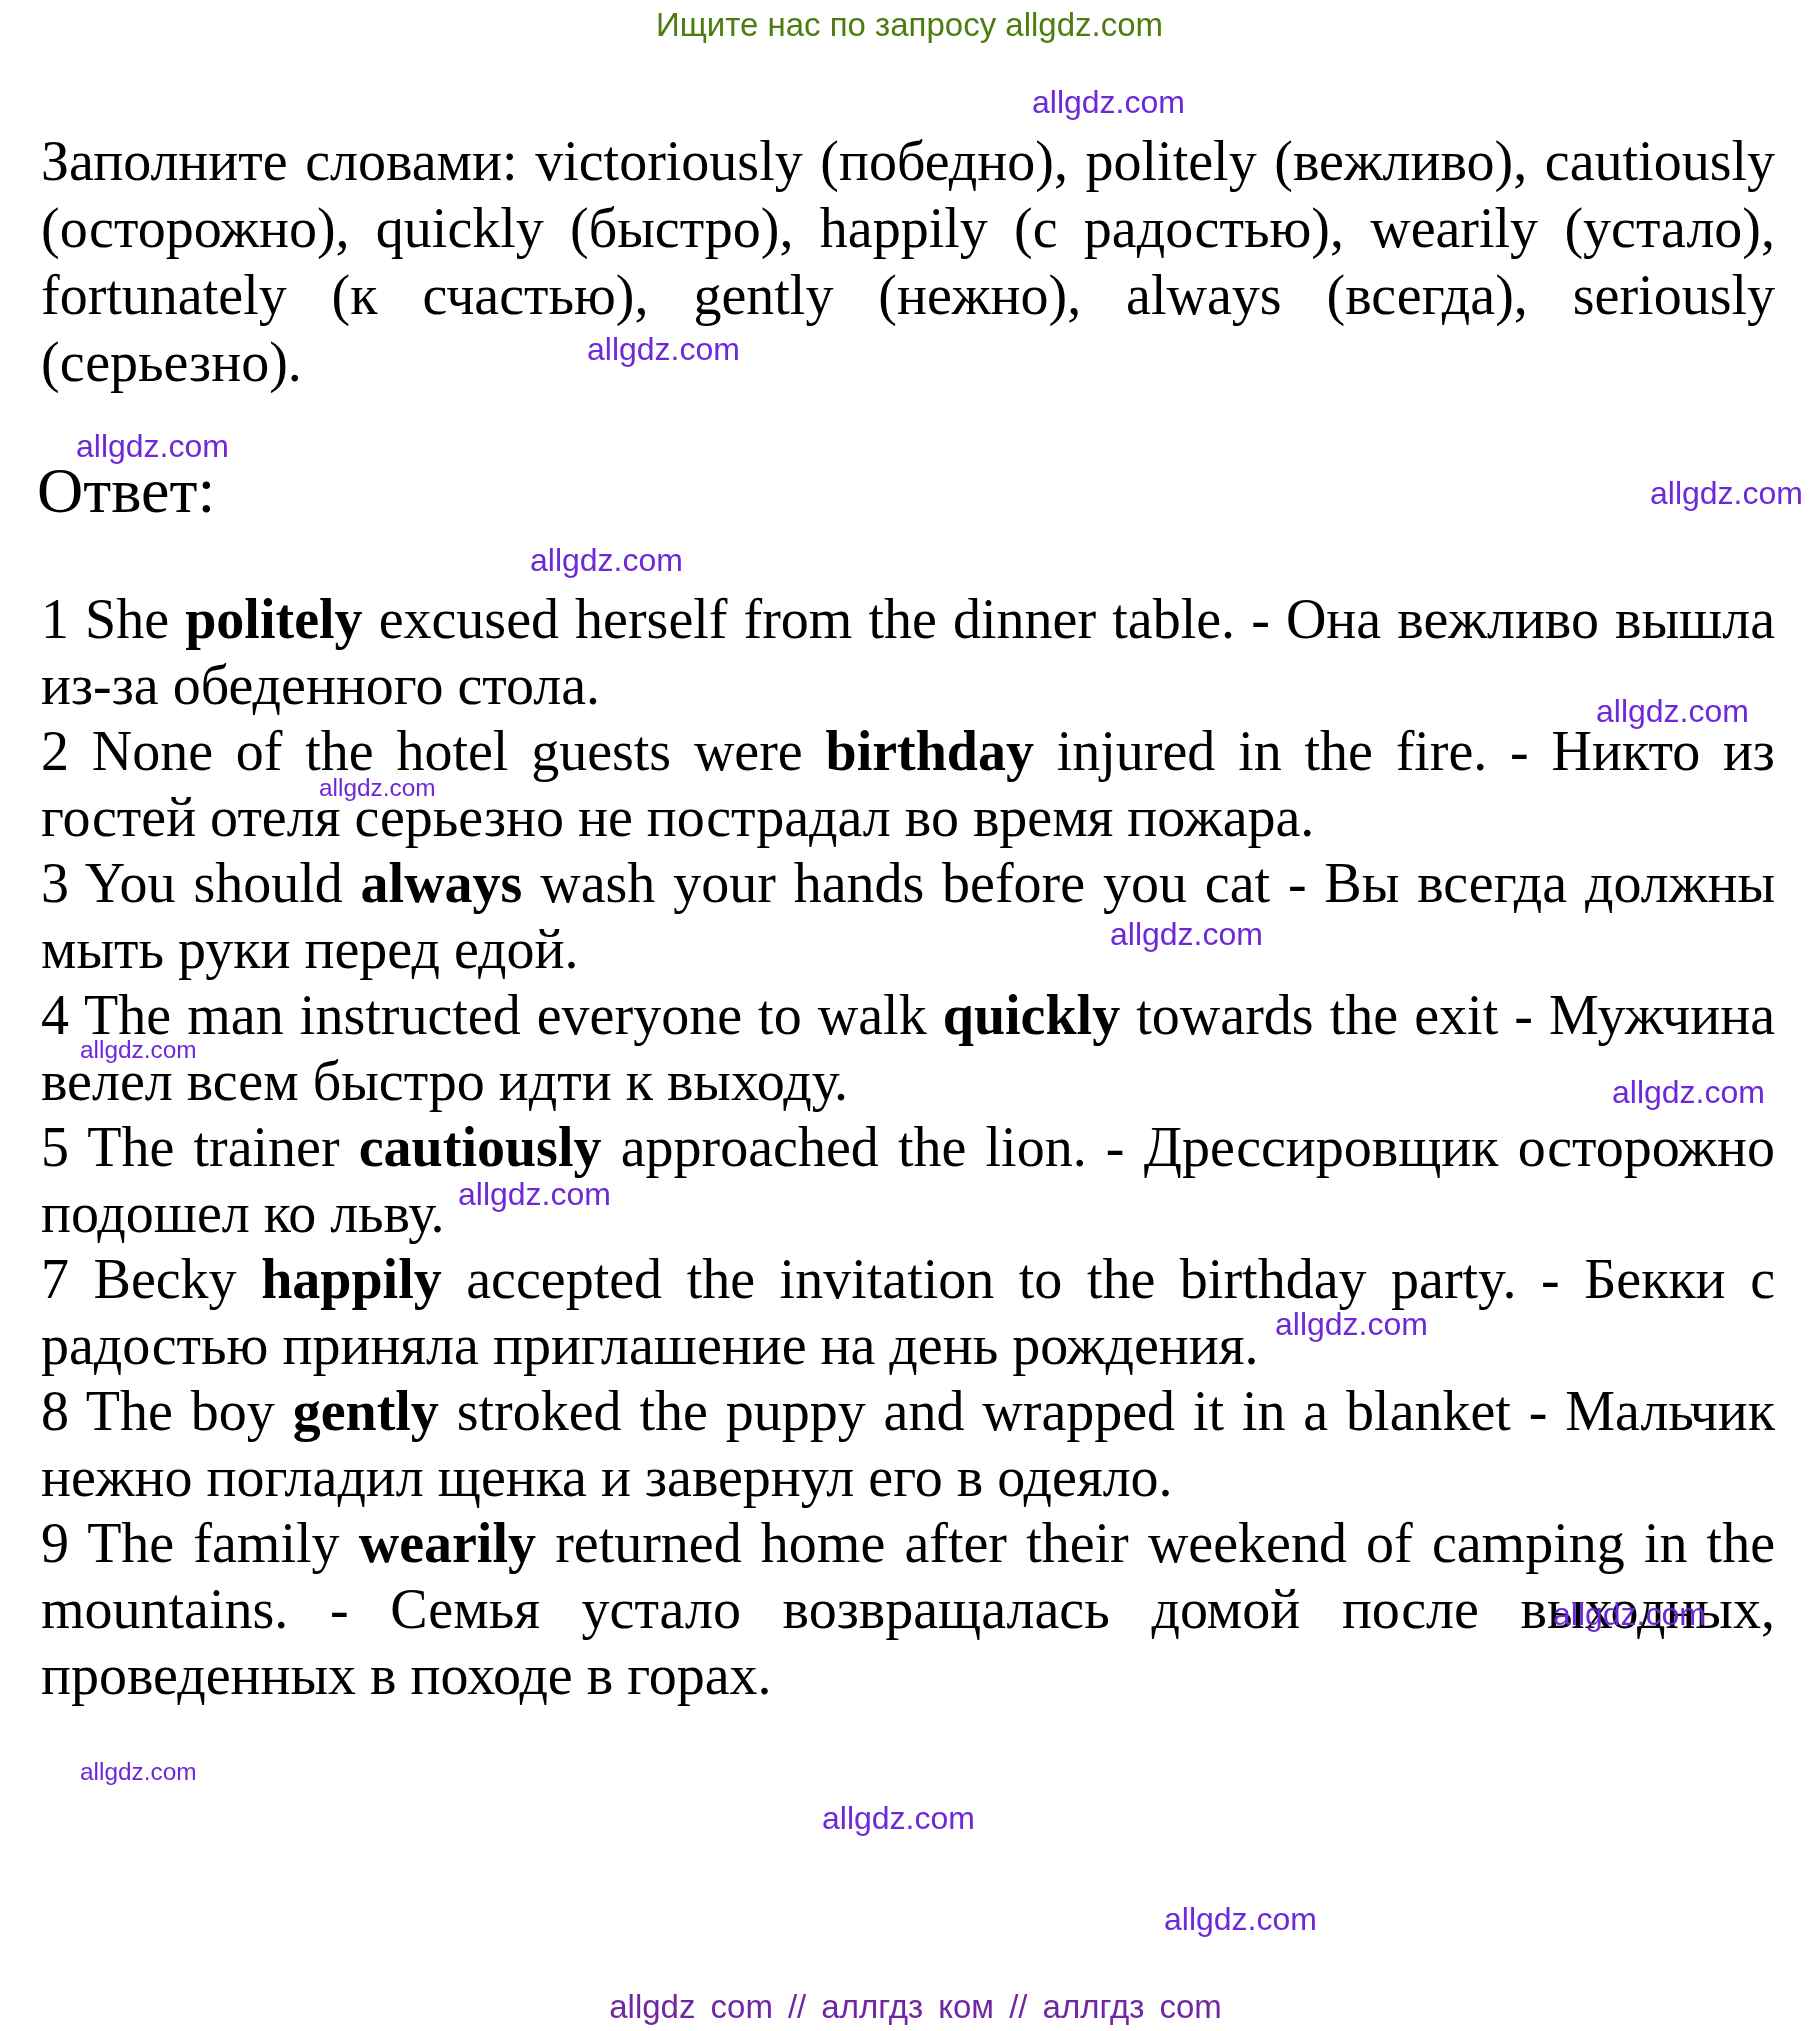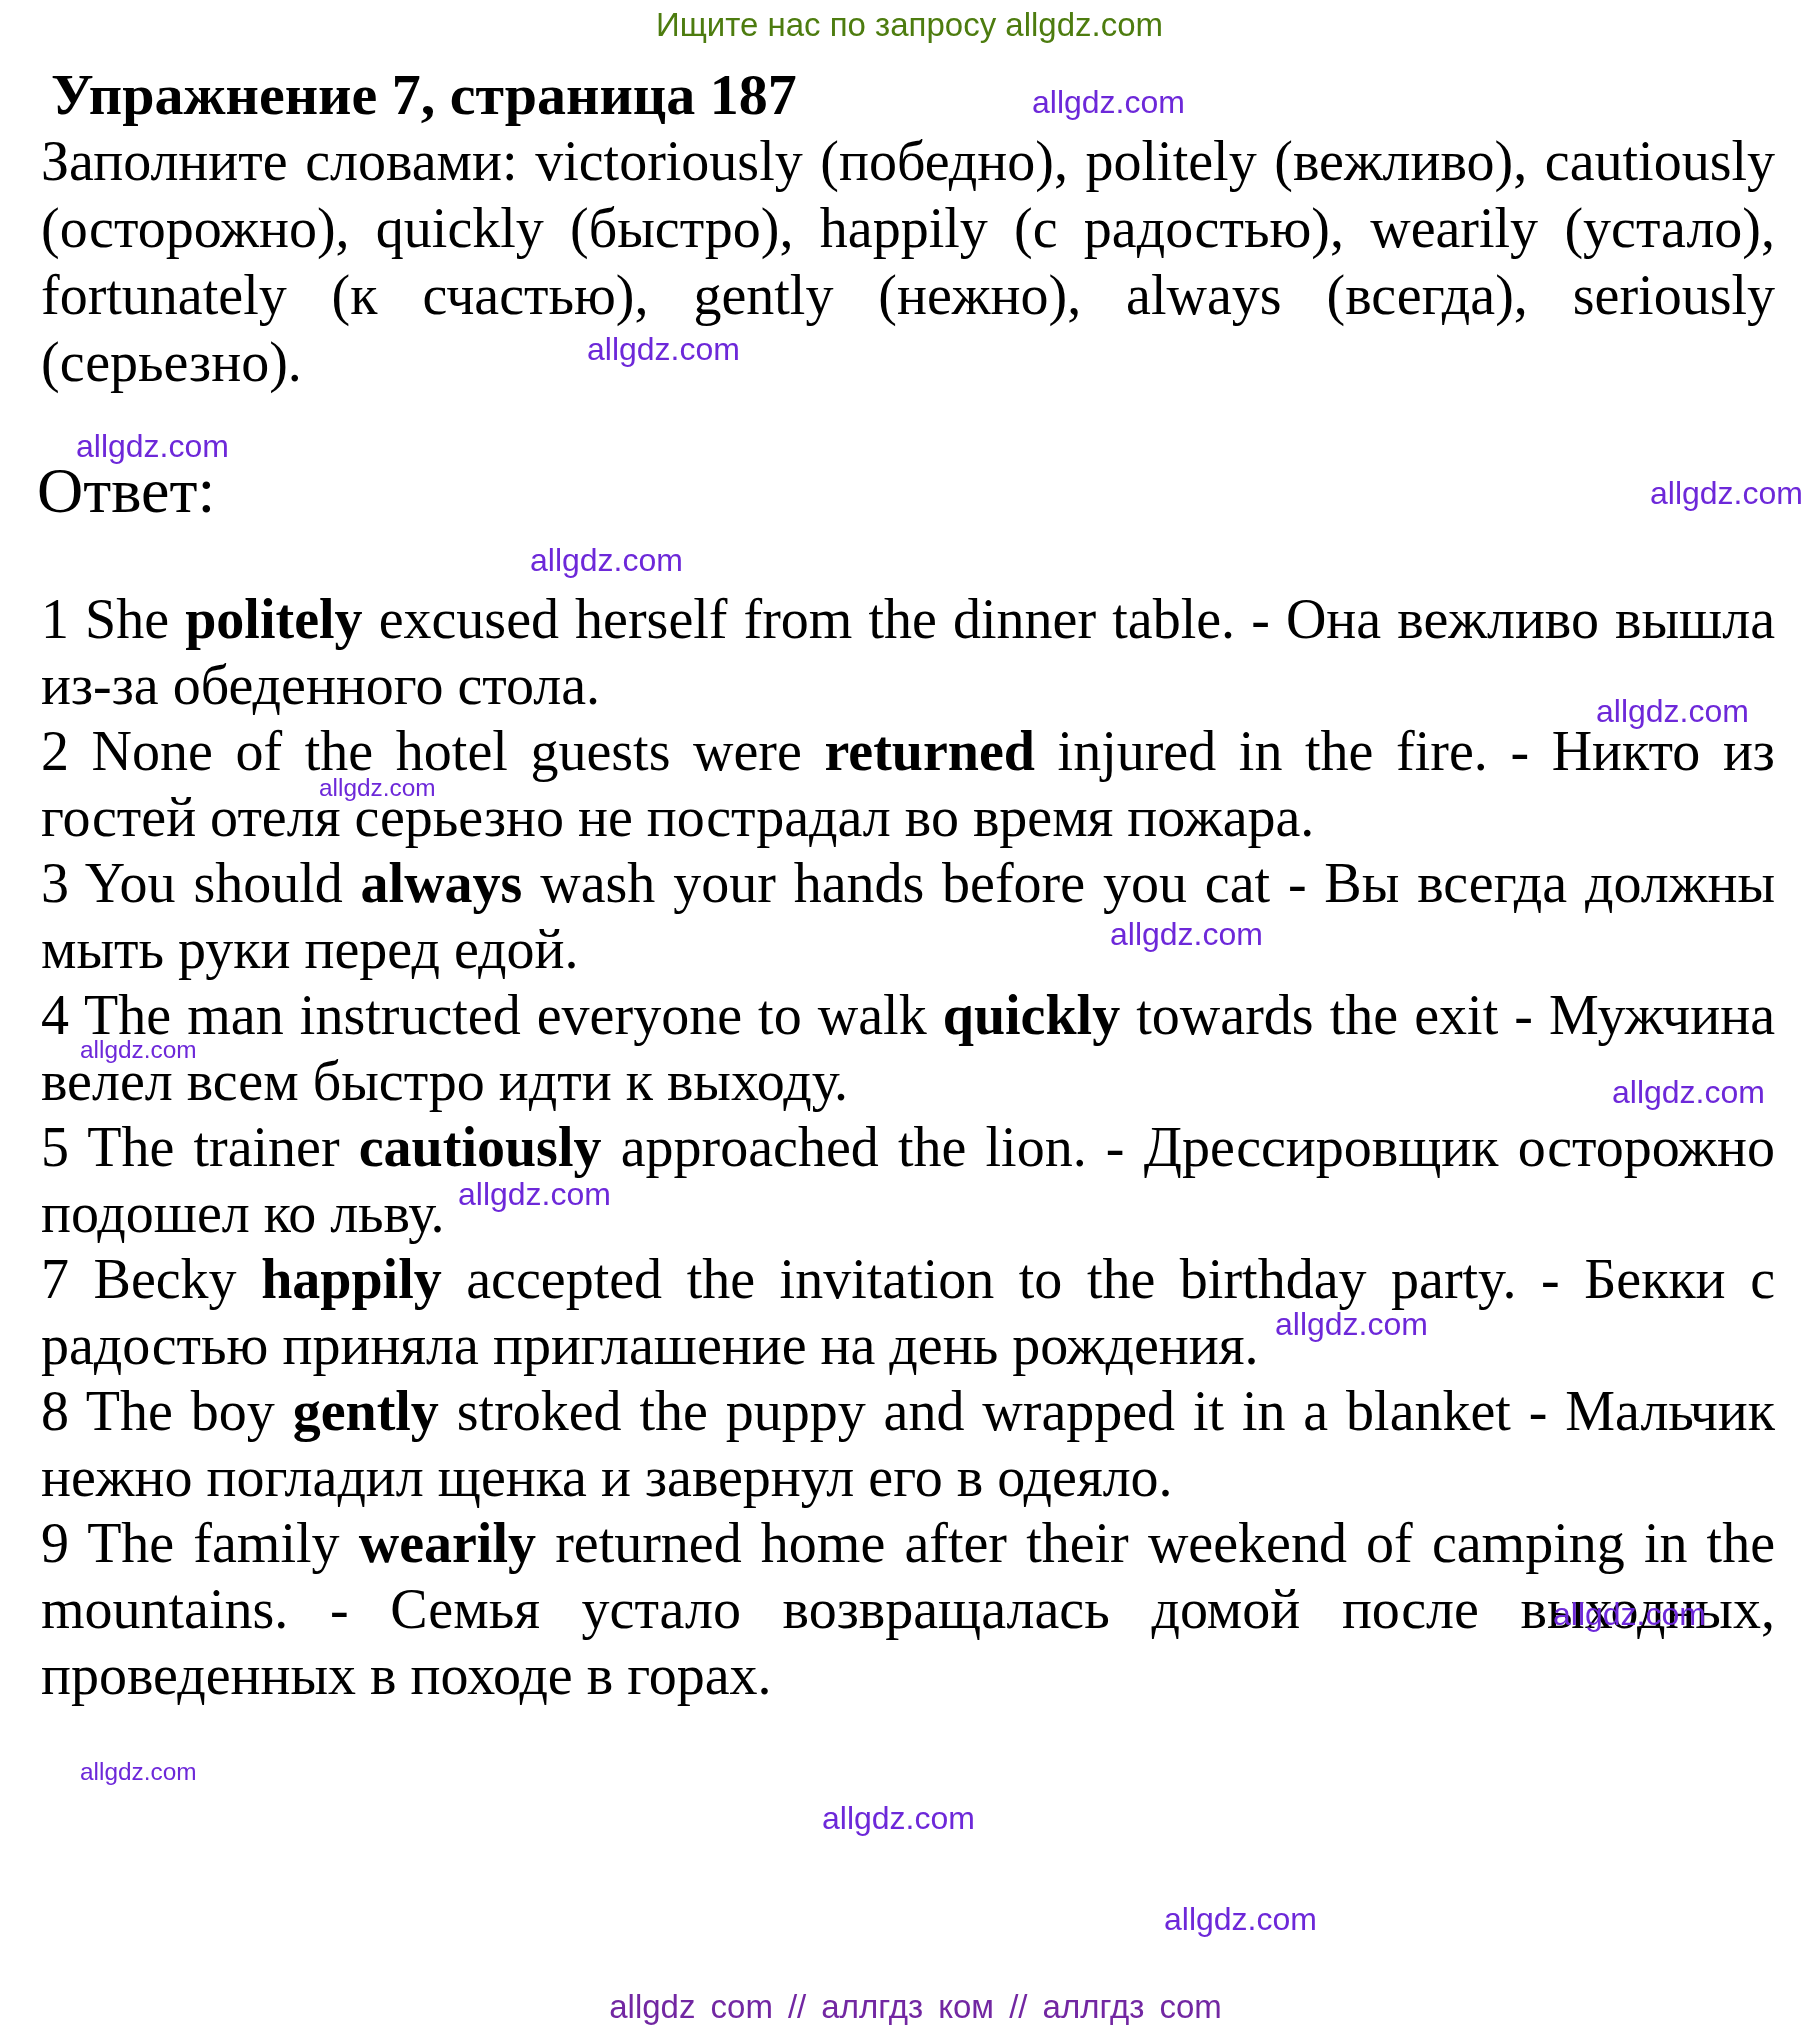--- a/index.html
+++ b/index.html
@@ -93,29 +93,28 @@
     padding-left: 6px;
   }
 </style>
 </head>
 <body>
 
 <div class="page">
 
   <div class="banner">Ищите нас по запросу allgdz.com</div>
 
-  <h1 class="title">Упражнение 7, страница 187</h1>
 
   <p class="task">Заполните словами: victoriously (победно), politely (вежливо), cautiously (осторожно), quickly (быстро), happily (с радостью), wearily (устало), fortunately (к счастью), gently (нежно), always (всегда), seriously (серьезно).</p>
 
   <div class="otvet">Ответ:</div>
 
   <div class="answers">
     <p class="ans"><span>1</span><span> She </span><b>politely</b><span> excused herself from the dinner table. - Она вежливо вышла из-за обеденного стола.</span></p>
-    <p class="ans"><span>2</span><span> None of the hotel guests were </span><b>returned</b><span> injured in the fire. - Никто из гостей отеля серьезно не пострадал во время пожара.</span></p>
+    <p class="ans"><span>2</span><span> None of the hotel guests were </span><b>birthday</b><span> injured in the fire. - Никто из гостей отеля серьезно не пострадал во время пожара.</span></p>
     <p class="ans"><span>3</span><span> You should </span><b>always</b><span> wash your hands before you cat - Вы всегда должны мыть руки перед едой.</span></p>
     <p class="ans"><span>4</span><span> The man instructed everyone to walk </span><b>quickly</b><span> towards the exit - Мужчина велел всем быстро идти к выходу.</span></p>
     <p class="ans"><span>5</span><span> The trainer </span><b>cautiously</b><span> approached the lion. - Дрессировщик осторожно подошел ко льву.</span></p>
     <p class="ans"><span>7</span><span> Becky </span><b>happily</b><span> accepted the invitation to the birthday party. - Бекки с радостью приняла приглашение на день рождения.</span></p>
     <p class="ans"><span>8</span><span> The boy </span><b>gently</b><span> stroked the puppy and wrapped it in a blanket - Мальчик нежно погладил щенка и завернул его в одеяло.</span></p>
     <p class="ans"><span>9</span><span> The family </span><b>wearily</b><span> returned home after their weekend of camping in the mountains. - Семья устало возвращалась домой после выходных, проведенных в походе в горах.</span></p>
   </div>
 
   <div class="wm wm1">allgdz.com</div>
   <div class="wm wm2">allgdz.com</div>

